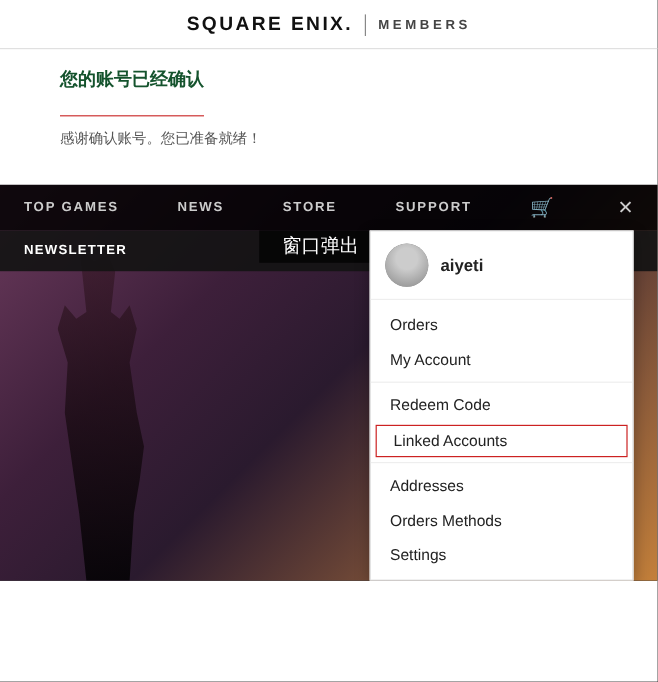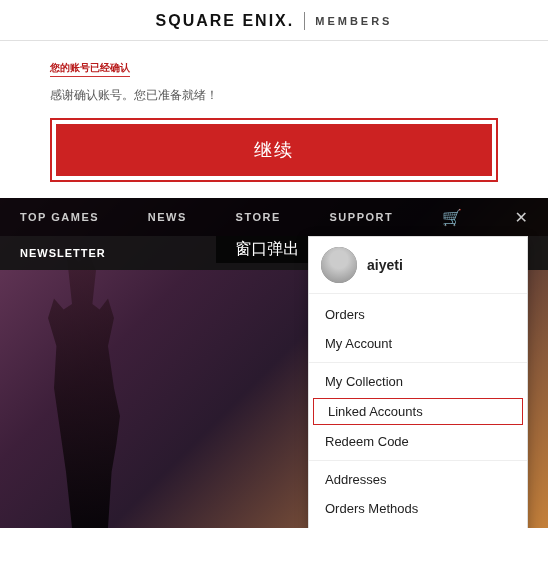--- a/index.html
+++ b/index.html
@@ -41,26 +41,26 @@
       color: #444;
       font-weight: 700;
       vertical-align: middle;
     }
 
     
     .confirm-section {
       padding: 16px 50px 16px;
     }
     .confirm-title {
-      color: #b91c1c;
-      font-size: 10px;
+      color: #14532d;
+      font-size: 15px;
       font-weight: bold;
       margin-bottom: 4px;
       border-bottom: 1px solid #cc3333;
-      padding-bottom: 1px;
+      padding-bottom: 20px;
       display: inline-block;
     }
     .confirm-desc {
       color: #555;
       font-size: 12px;
       margin: 6px 0 14px;
     }
 
     
     .continue-btn-wrapper {
@@ -239,23 +239,20 @@
 
 <div class="header">
   <span class="logo-text">SQUARE ENIX.</span>
   <span class="logo-divider"></span>
   <span class="members-text">MEMBERS</span>
 </div>
 
 <div class="confirm-section">
   <div class="confirm-title">您的账号已经确认</div>
   <div class="confirm-desc">感谢确认账号。您已准备就绪！</div>
-  <div class="continue-btn-wrapper">
-    <button class="continue-btn">继续</button>
-  </div>
 </div>
 
 <div class="game-section">
   <div class="game-bg"></div>
   <div class="figure-silhouette"></div>
 
   <div class="game-nav">
     <span class="game-nav-item">TOP GAMES</span>
     <span class="game-nav-item">NEWS</span>
     <span class="game-nav-item">STORE</span>
@@ -277,23 +274,22 @@
     <div class="dropdown-header">
       <div class="dropdown-avatar">
         <div class="avatar-inner"></div>
       </div>
       <span class="dropdown-username">aiyeti</span>
     </div>
     <div class="dropdown-items">
       <div class="dropdown-item">Orders</div>
       <div class="dropdown-item">My Account</div>
       <div class="dropdown-divider"></div>
-      <div class="dropdown-item">My Collection</div>
+      <div class="dropdown-item">Redeem Code</div>
       <div class="dropdown-item highlighted">Linked Accounts</div>
-      <div class="dropdown-item">Redeem Code</div>
       <div class="dropdown-divider"></div>
       <div class="dropdown-item">Addresses</div>
       <div class="dropdown-item">Orders Methods</div>
       <div class="dropdown-item">Settings</div>
 
     </div>
   </div>
 </div>
 
 </body></html>

